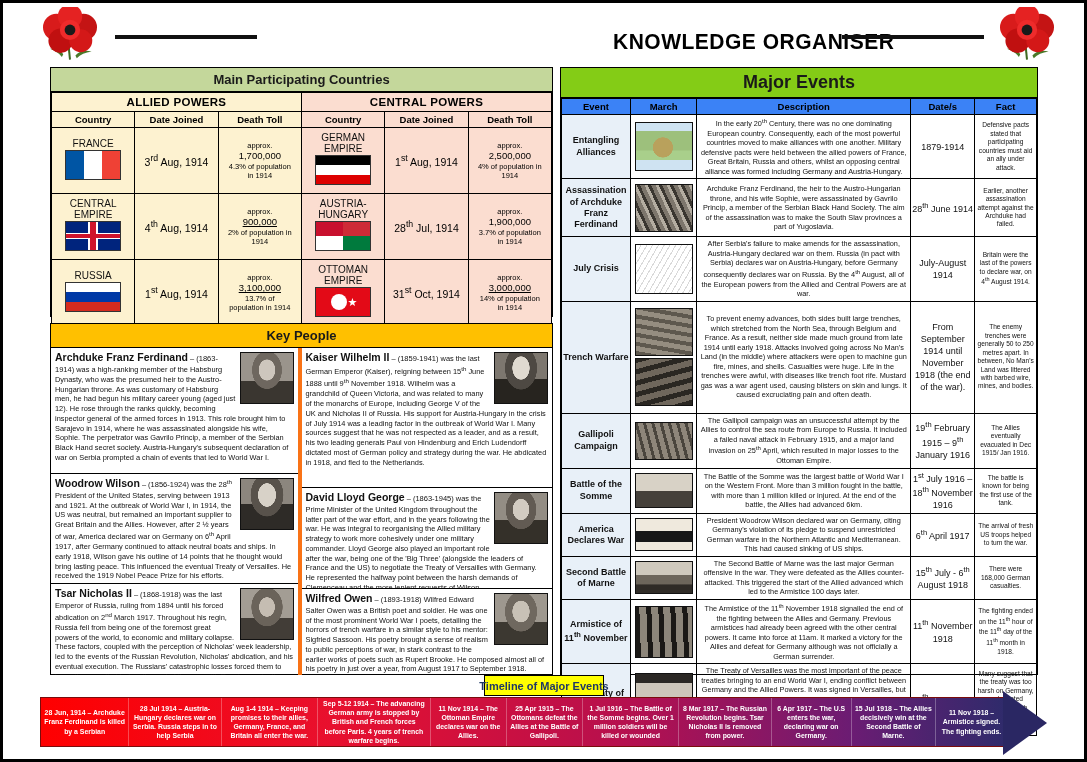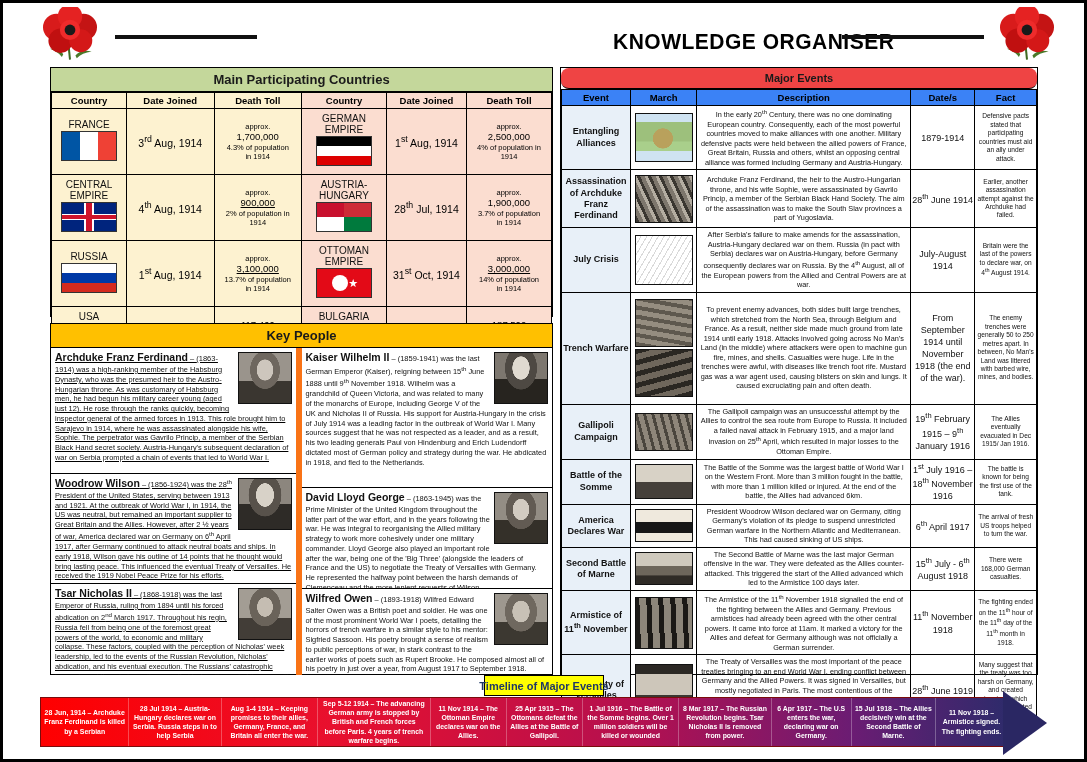--- a/index.html
+++ b/index.html
@@ -104,21 +104,21 @@
     box-shadow:5px 0 0 0 #E30A17;
   }
   .f-ottoman::after { content:"\2605"; position:absolute; left:58%; top:50%; transform:translateY(-50%); color:#fff; font-size:11px; line-height:1; }
   .f-bulgaria { background:linear-gradient(to bottom,#fff 0 33.3%,#00966E 33.3% 66.6%,#D62612 66.6% 100%); }
 
   
   #keypeople { left:47px; top:320px; width:503px; height:352px; background:#fff; }
   #keypeople .title-band { background:#FFC000; font-size:13px; padding:4px 0; }
   .kp-grid { display:flex; width:100%; height:327px; }
   .kp-col { width:50%; display:flex; flex-direction:column; }
-  .kp-col.left { border-right:6px solid #f97316;text-decoration:underline; }
+  .kp-col.left { border-right:4px solid #f97316; }
   .kp-item { border-bottom:1px solid #000; padding:3px 4px 2px 4px; position:relative; overflow:hidden; }
   .kp-item:last-child { border-bottom:none; }
   .kp-name { font-weight:bold; font-size:10.5px; color:#111; }
   .kp-dates { font-weight:normal; font-size:7.5px; }
   .kp-text { font-size:7.4px; line-height:1.32; text-align:left; color:#111; }
   .kp-photo {
     float:right; width:54px; height:52px; margin:1px 0 1px 4px;
     border:1px solid #111;
     background:
       radial-gradient(ellipse at 50% 34%, #cdc6bd 0 22%, #6e675f 23% 40%, transparent 41%),
@@ -126,21 +126,21 @@
   }
   .kp-photo.p2 { background:radial-gradient(ellipse at 50% 32%, #d8d2c8 0 24%, #58524b 25% 44%, transparent 45%), linear-gradient(to bottom,#8c867e 0 50%,#2e2b27 51% 100%); }
   .kp-photo.p3 { background:radial-gradient(ellipse at 50% 36%, #c5bdb2 0 21%, #6a635a 22% 42%, transparent 43%), linear-gradient(to bottom,#a39d94 0 58%,#423d37 59% 100%); }
   .kp-photo.p4 { background:radial-gradient(ellipse at 50% 30%, #e0dad0 0 23%, #4e4943 24% 43%, transparent 44%), linear-gradient(to bottom,#7d776f 0 52%,#27241f 53% 100%); }
   .kp-photo.p5 { background:radial-gradient(ellipse at 50% 33%, #d2cbc1 0 22%, #625b53 23% 41%, transparent 42%), linear-gradient(to bottom,#938d84 0 54%,#343029 55% 100%); }
   .kp-photo.p6 { background:radial-gradient(ellipse at 50% 35%, #c8c1b6 0 23%, #6f685f 24% 43%, transparent 44%), linear-gradient(to bottom,#9e988f 0 56%,#3c3831 57% 100%); }
   .kp-text i { font-style:italic; }
 
   
   #events { left:557px; top:64px; width:478px; height:608px; }
-  #events .title-band { background:#ef4444; font-size:11px; padding:4px 0;border-radius:8px; }
+  #events .title-band { background:#84cc16; font-size:18px; padding:4px 0; }
   .etbl { width:100%; border-collapse:collapse; table-layout:fixed; }
   .etbl td, .etbl th { border:1px solid #000; vertical-align:middle; }
   .etbl th { background:#3b82f6; font-weight:bold; font-size:9.5px; text-align:center; padding:2px 0; }
   .ev-name { background:#E8F0F8; text-align:center; font-weight:bold; font-size:9px; color:#111; padding:2px 1px; line-height:1.25; }
   .ev-desc { text-align:center; font-size:7.3px; line-height:1.3; padding:2px 3px; color:#111; }
   .ev-date { text-align:center; font-size:9px; line-height:1.35; padding:2px 1px; color:#111; }
   .ev-fact { text-align:center; font-size:6.6px; line-height:1.28; padding:2px 2px; color:#111; }
   .ev-img { text-align:center; padding:2px; }
   .ph { display:block; margin:0 auto; border:1px solid #111; }
   .ph.map { background:
@@ -239,20 +239,24 @@
         <circle cx="50" cy="34" r="15" fill="#ef2b2b"></circle>
         <circle cx="50" cy="34" r="8" fill="#1a1a1a"></circle>
       </svg>
     </div>
   </div>
 
   <div class="panel" id="countries">
     <div class="band title-band">Main Participating Countries</div>
     <table class="ctbl">
       <tbody>
+          <tr>
+        <td class="powers-head side-allied" colspan="3">ALLIED POWERS</td>
+        <td class="powers-head side-central" colspan="3">CENTRAL POWERS</td>
+      </tr>
       <tr>
         <th class="col-head side-allied" style="width:15%">Country</th>
         <th class="col-head side-allied" style="width:17.5%">Date Joined</th>
         <th class="col-head side-allied" style="width:17.5%">Death Toll</th>
         <th class="col-head side-central" style="width:17%">Country</th>
         <th class="col-head side-central" style="width:16%">Date Joined</th>
         <th class="col-head side-central" style="width:17%">Death Toll</th>
       </tr>
       </tbody>
         <tbody id="countries-body">

